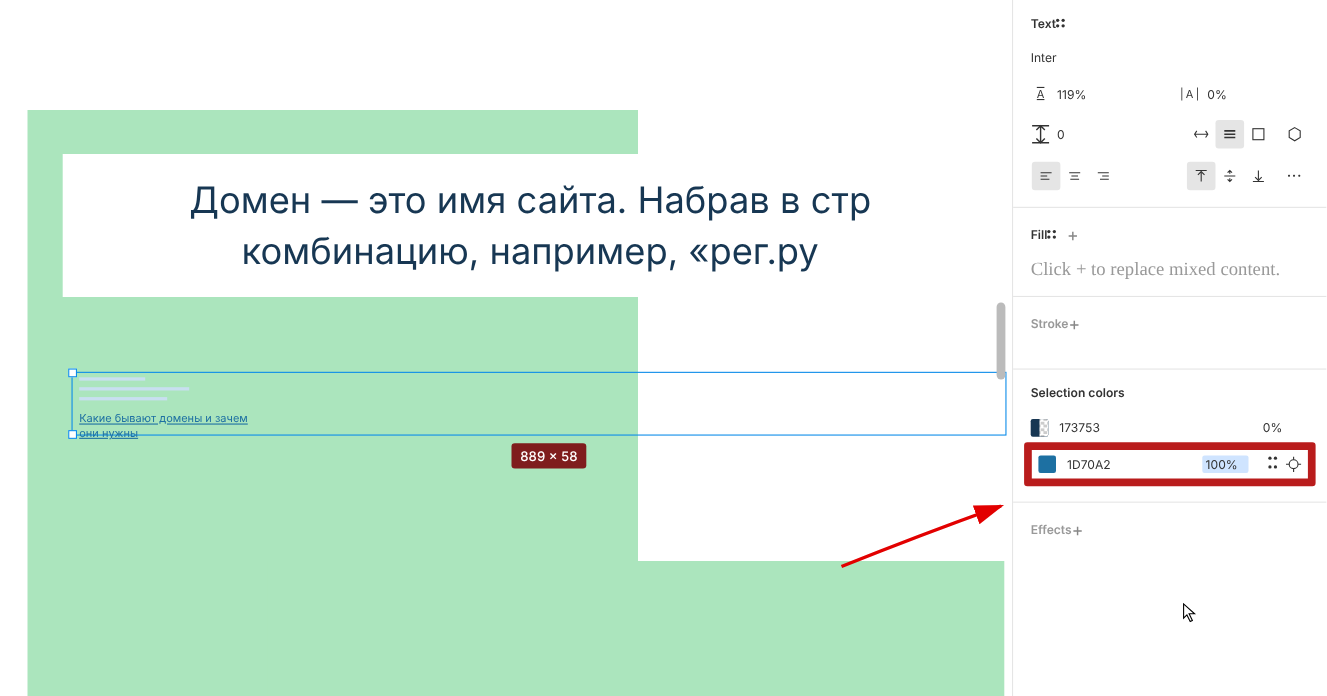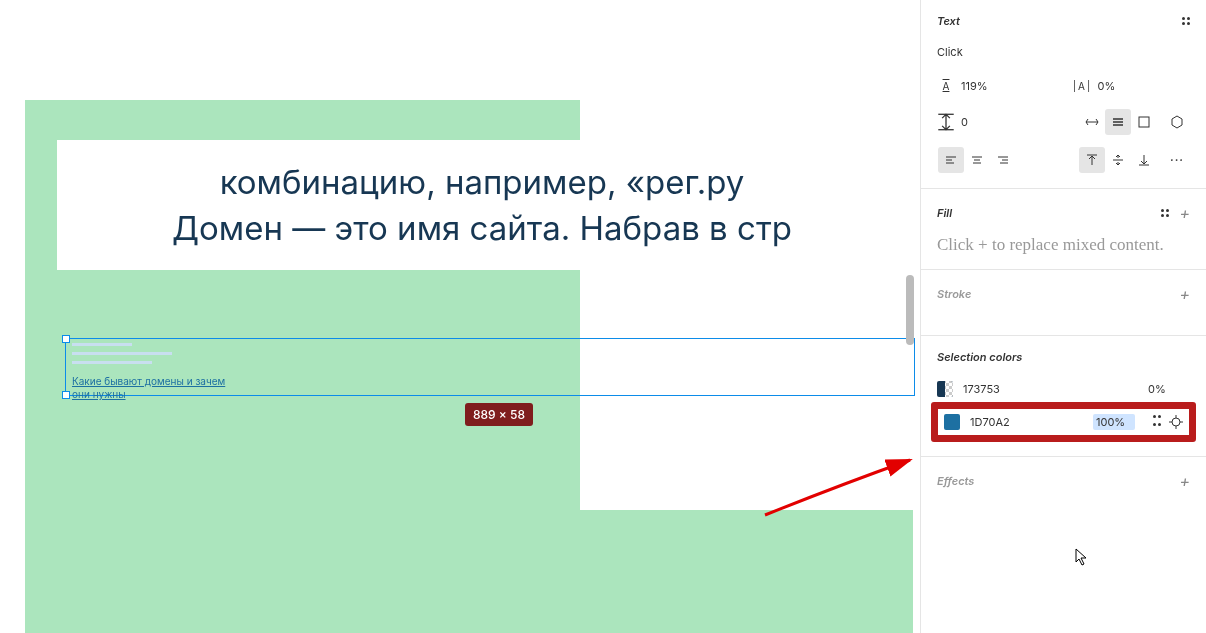--- a/index.html
+++ b/index.html
@@ -21,21 +21,21 @@
 
 .size-badge { position: absolute; left: 465px; top: 403px; background: #7f1d1d; color: #fff; font-size: 12px; padding: 4px 8px; border-radius: 3px; font-weight: 500; }
 
 .scrollbar { position: absolute; left: 906px; top: 275px; width: 8px; height: 70px; background: #bbb; border-radius: 4px; }
 
 .arrow { position: absolute; left: 760px; top: 445px; pointer-events: none; }
 
 .panel { position: absolute; right: 0; top: 0; width: 286px; height: 633px; background: #fff; border-left: 1px solid #e5e5e5; font-size: 11px; color: #333; }
 
 .section { border-bottom: 1px solid #e5e5e5; padding: 14px 16px; }
-.section-header { display: flex; justify-content: space-between; align-items: center; font-weight: 600; font-size: 11px; margin-bottom: 12px; font-style: italic; }
+.section-header { display: flex; justify-content: flex-start; align-items: center; font-weight: 600; font-size: 11px; margin-bottom: 12px; }
 .section-header-actions { display: flex; gap: 10px; align-items: center; }
 
 .row { display: flex; align-items: center; gap: 10px; margin-bottom: 10px; min-height: 24px; }
 .row:last-child { margin-bottom: 0; }
 
 .font-name { font-size: 11px; color: #333; }
 .weight-row { display: flex; justify-content: space-between; align-items: center; }
 .weight-left { display: flex; align-items: center; gap: 4px; }
 .chevron { font-size: 8px; color: #888; }
 
@@ -73,22 +73,22 @@
 
 .letter-spacing-icon { letter-spacing: 2px; }
 </style>
 </head>
 <body>
 
 <div class="canvas">
   <div class="green-block-main"></div>
   <div class="green-block-bottom"></div>
   <div class="text-block">
+    <div>Домен — это имя сайта. Набрав в стр</div>
     <div>комбинацию, например, «рег.ру</div>
-    <div>Домен — это имя сайта. Набрав в стр</div>
   </div>
 
   <div class="link-text-bar"></div>
   <div class="link-text-bar2"></div>
   <div class="link-text-bar3"></div>
 
   <div class="selection-frame">
     <div class="sel-handle sel-tl"></div>
     <div class="sel-handle sel-bl"></div>
   </div>
@@ -113,21 +113,21 @@
     <div class="section-header">
       <span>Text</span>
       <div class="dots4">
           <span></span>
           <span></span>
           <span></span>
           <span></span>
         </div>
     </div>
     <div class="row">
-      <span class="font-name">Click</span>
+      <span class="font-name">Inter</span>
     </div>
     <div class="row prop-pair">
       <div class="prop-item">
         <span class="prop-icon" style="text-decoration: underline overline;">A</span>
         <span class="prop-val">119%</span>
       </div>
       <div class="prop-item">
         <span class="prop-icon letter-spacing-icon">|A|</span>
         <span class="prop-val">0%</span>
       </div>

